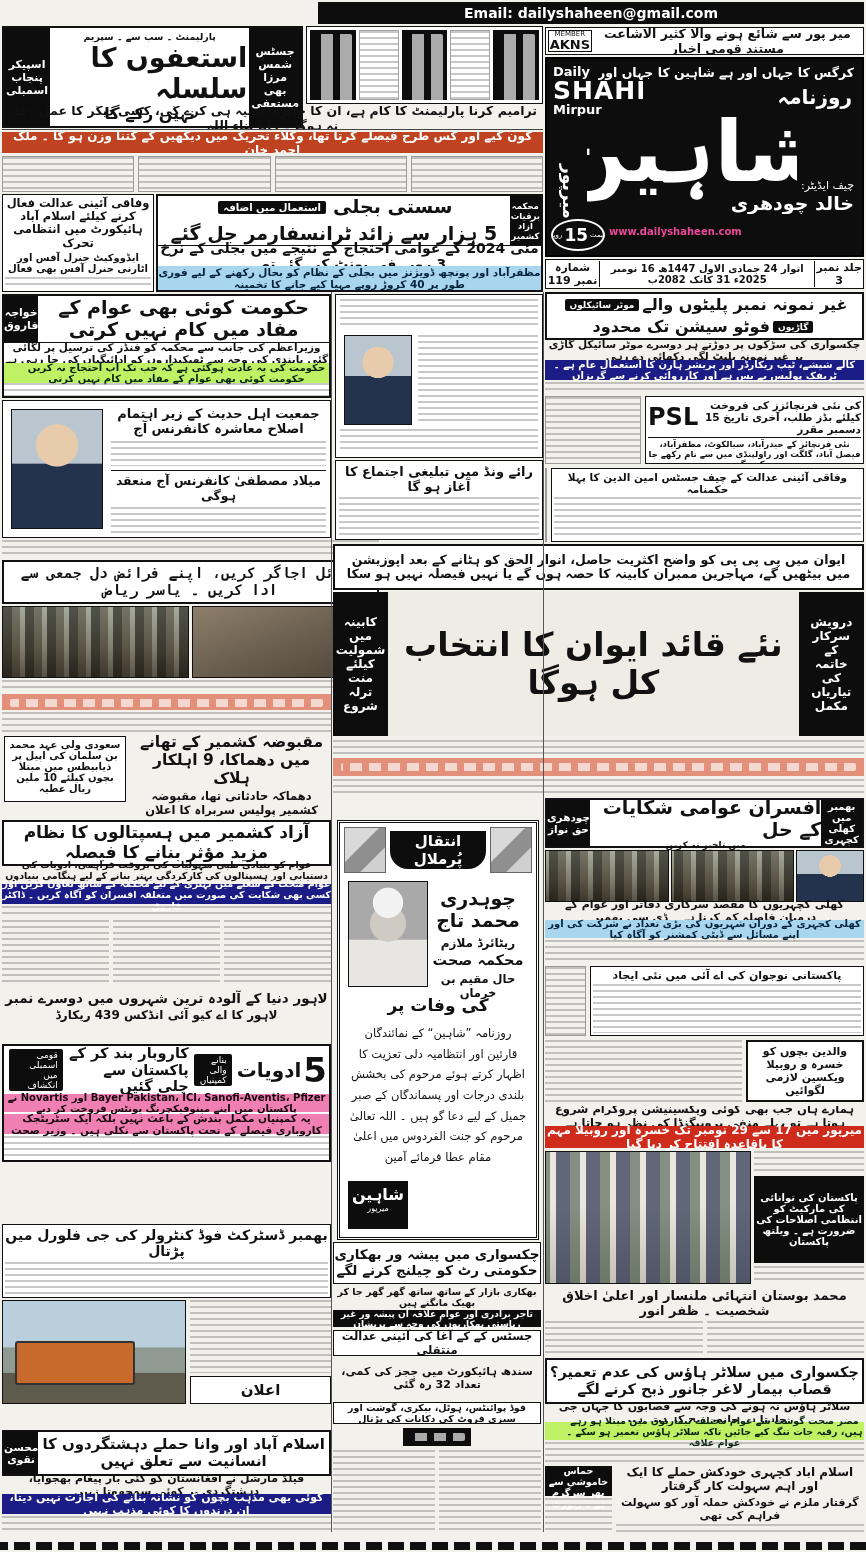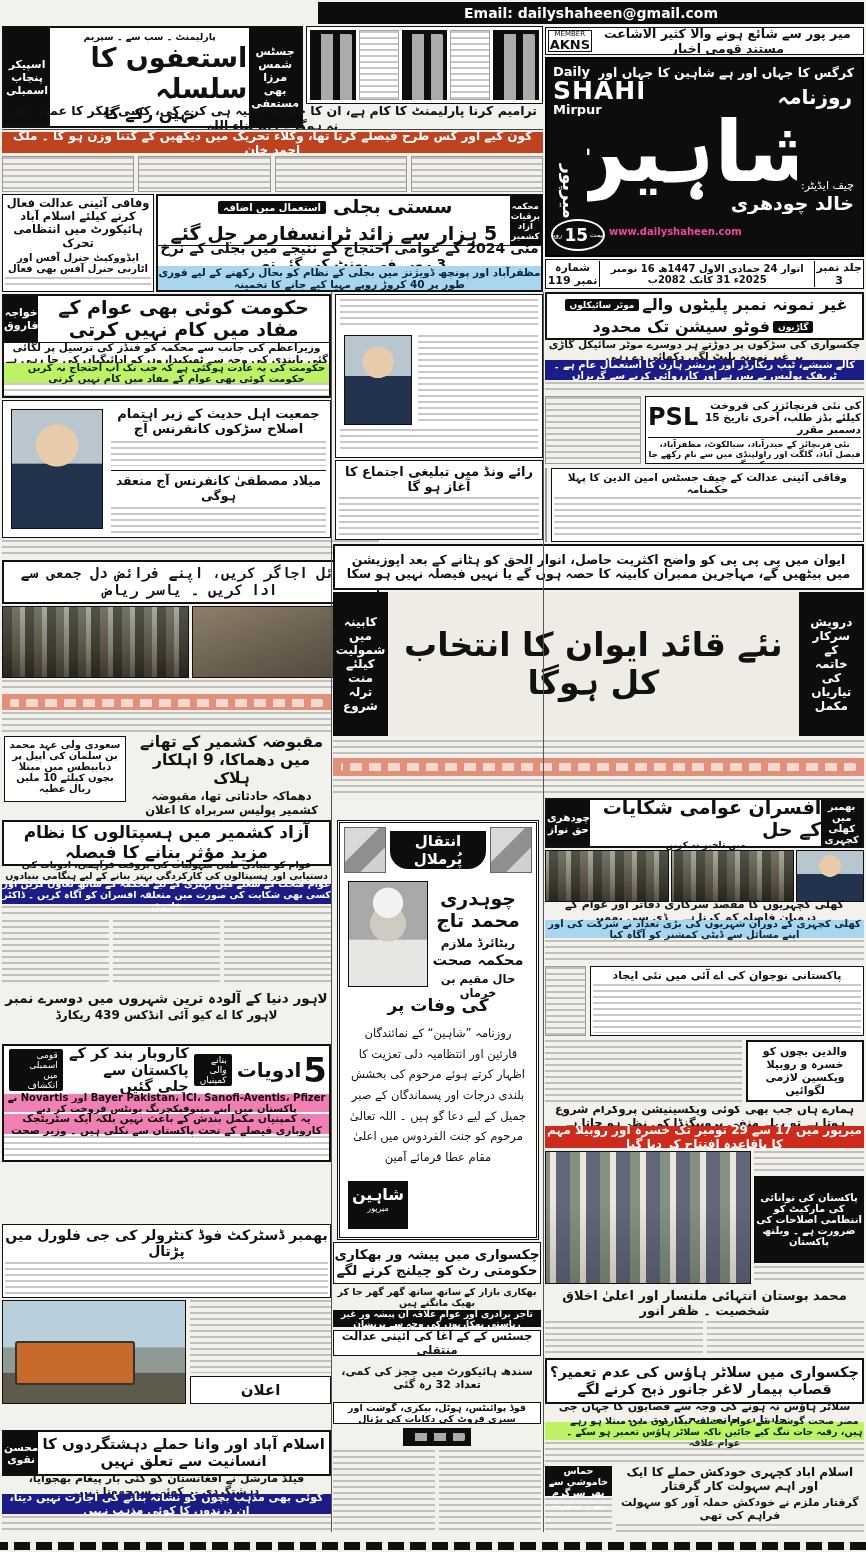--- a/index.html
+++ b/index.html
@@ -160,21 +160,21 @@
   <div class="abs b1" style="left:335px;top:294px;width:208px;height:164px;">
     <div class="abs sim" style="left:4px;top:4px;right:4px;height:28px;"></div>
     <div class="abs b1 ph-portrait" style="left:8px;top:40px;width:68px;height:90px;"></div>
     <div class="abs sim" style="left:82px;top:40px;right:4px;height:90px;"></div>
     <div class="abs sim" style="left:4px;bottom:4px;right:4px;height:24px;"></div>
   </div>
 
   <div class="abs b1" style="left:2px;top:400px;width:329px;height:138px;">
     <div class="abs b1 ph-portrait" style="left:8px;top:8px;width:92px;height:120px;"></div>
     <div class="abs col" style="right:4px;top:6px;left:108px;bottom:4px;">
-      <div class="bold c hl" style="font-size:13px;">جمعیت اہل حدیث کے زیر اہتمام اصلاح سڑکوں کانفرنس آج</div>
+      <div class="bold c hl" style="font-size:13px;">جمعیت اہل حدیث کے زیر اہتمام اصلاح معاشرہ کانفرنس آج</div>
       <div class="f1 sim" style="margin:4px 0;"></div>
       <div class="bold c" style="font-size:12.5px;border-top:1px solid #111;padding-top:2px;">میلاد مصطفیٰ کانفرنس آج منعقد ہوگی</div>
       <div class="f1 sim" style="margin-top:4px;"></div>
     </div>
   </div>
 
   <div class="abs b1 col" style="left:335px;top:460px;width:208px;height:80px;padding:3px;">
     <div class="bold c" style="font-size:13px;">رائے ونڈ میں تبلیغی اجتماع کا آغاز ہو گا</div>
     <div class="f1 sim" style="margin-top:3px;"></div>
   </div>

